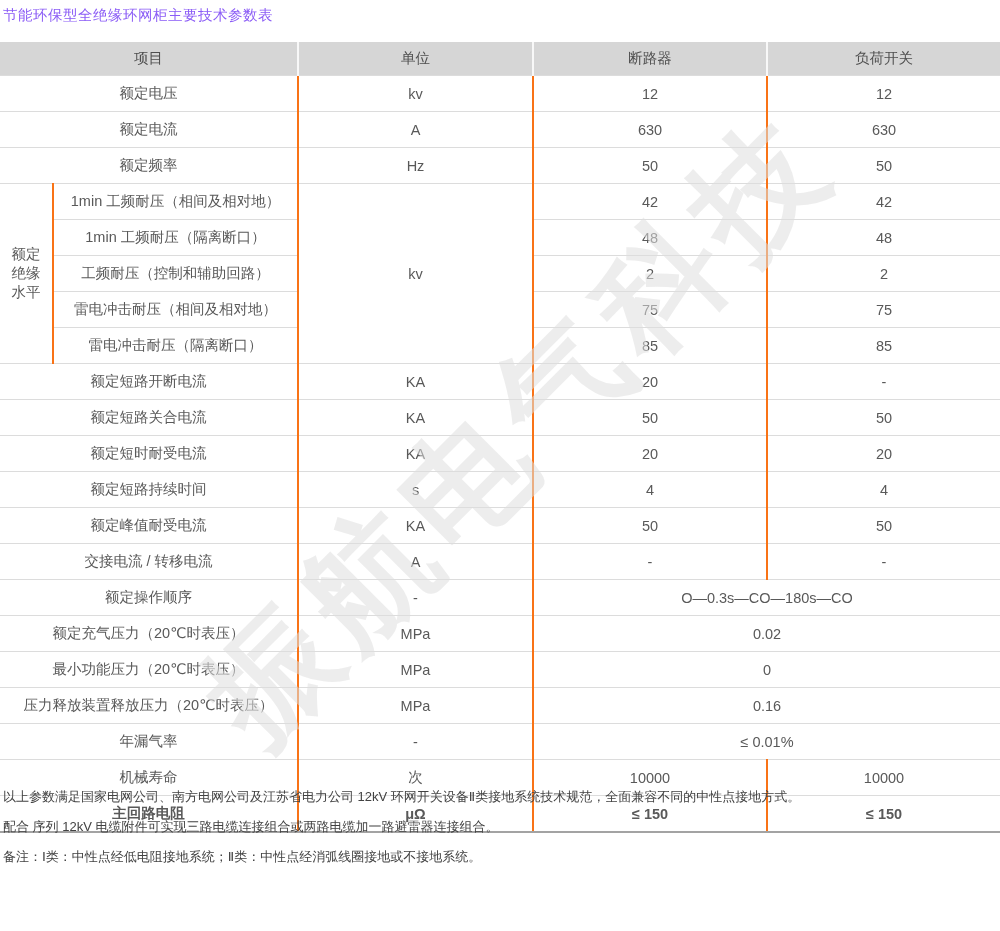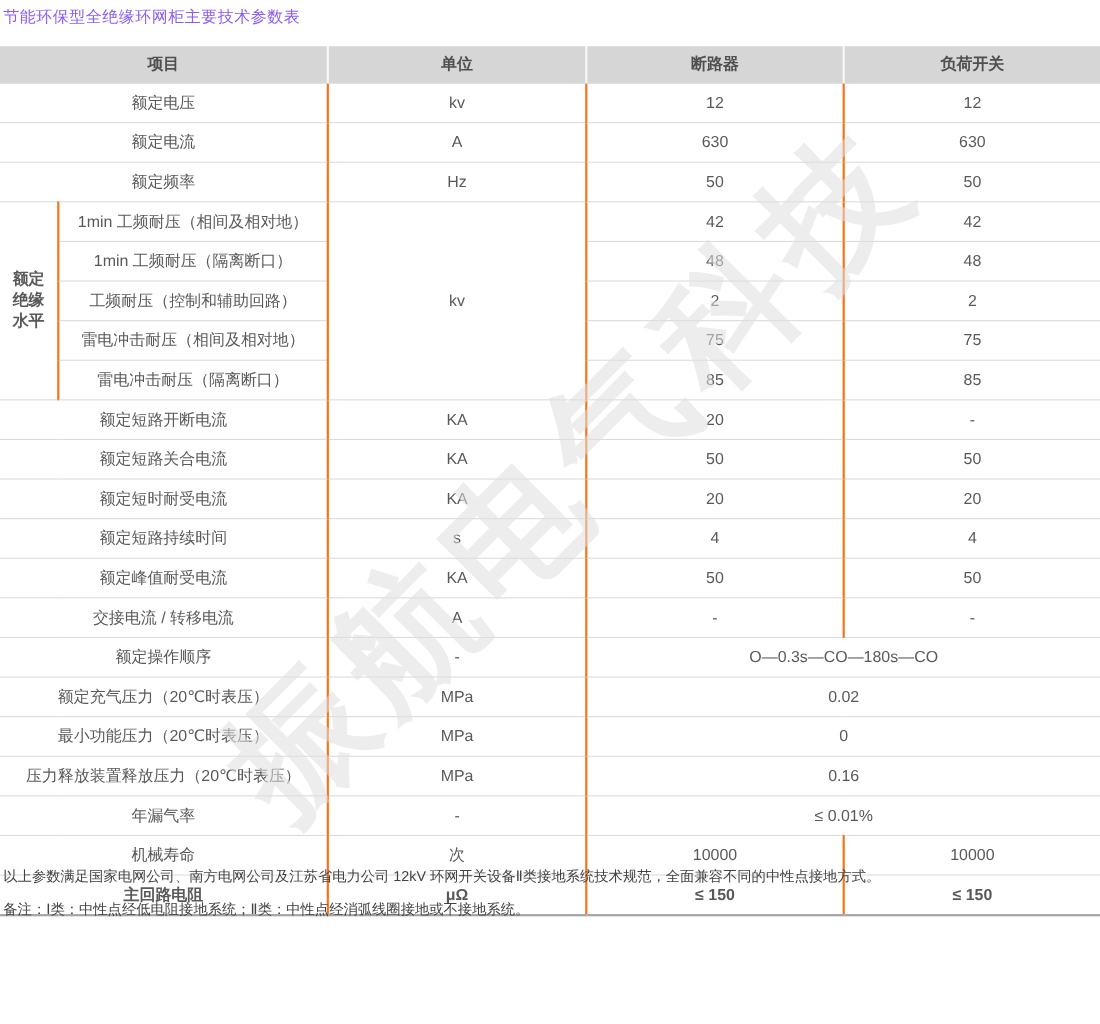--- a/index.html
+++ b/index.html
@@ -11,36 +11,36 @@
   }
   .page-title{
     position:absolute;top:6px;left:3px;
     font-size:14.5px;color:#8b5cf6;letter-spacing:.5px;
   }
   table.spec{
     position:absolute;top:42px;left:0;
     width:1000px;border-collapse:collapse;table-layout:fixed;
   }
   table.spec th{
-    height:31px;background:#d6d6d6;font-weight:bold;
+    height:31px;background:#d6d6d6;font-weight:normal;
     font-size:14.5px;color:#4f4f4f;text-align:center;
   }
   table.spec th.hsep{border-left:2px solid #f8f8f8;}
   table.spec td{
     height:35px;text-align:center;font-size:14.5px;color:#595959;
     border-top:1px solid #dcdcdc;
     padding:0;overflow:hidden;white-space:nowrap;
   }
   table.spec tr.last td{border-bottom:2px solid #a3a3a3;font-weight:bold;}
   td.vl{border-left:2px solid #f97316;}
   td.sub-item{text-align:left;padding-left:13px;}
   td.group-cell{vertical-align:middle;}
   .group-label{
     width:30px;margin:16px auto;word-break:break-all;
-    line-height:19px;white-space:normal;text-align:center;font-weight:bold;
+    line-height:19px;white-space:normal;text-align:center;
   }
   .footer-notes{
     position:absolute;left:3px;top:782px;width:994px;
     font-size:13px;color:#424242;line-height:30px;
   }
   .watermark{
     position:absolute;top:430px;left:520px;z-index:5;
     transform:translate(-50%,-50%) rotate(-45deg);
     font-size:125px;font-weight:bold;letter-spacing:12px;
     color:rgba(223,223,223,0.55);white-space:nowrap;
@@ -189,14 +189,15 @@
       <td class="vl">≤ 150</td>
       <td class="vl">≤ 150</td>
     </tr>
   </tbody>
 </table>
 
 <div class="watermark">振航电气科技</div>
 
 <div class="footer-notes">
   <div>以上参数满足国家电网公司、南方电网公司及江苏省电力公司 12kV 环网开关设备Ⅱ类接地系统技术规范，全面兼容不同的中性点接地方式。</div>
+  <div>配合 序列 12kV 电缆附件可实现三路电缆连接组合或两路电缆加一路避雷器连接组合。</div>
   <div>备注：Ⅰ类：中性点经低电阻接地系统；Ⅱ类：中性点经消弧线圈接地或不接地系统。</div>
 </div>
 
 </body></html>

